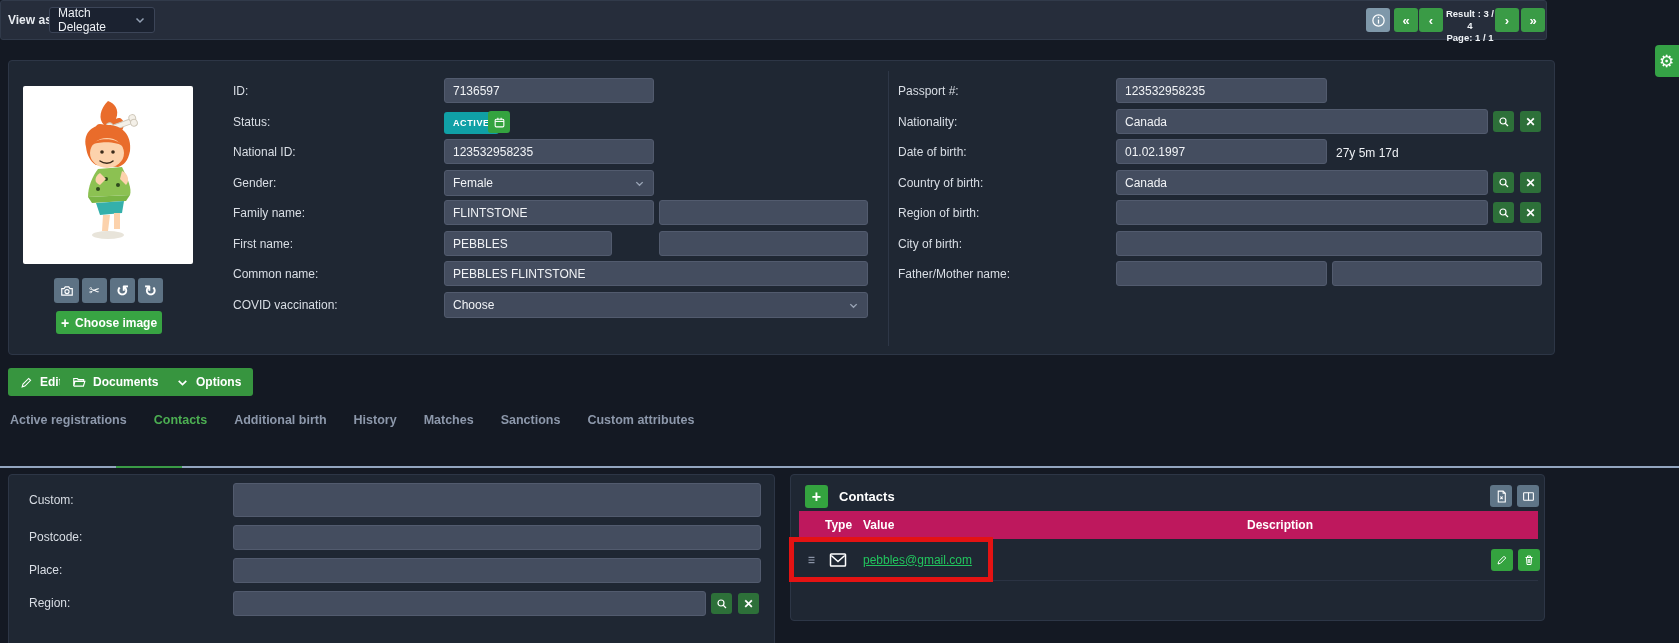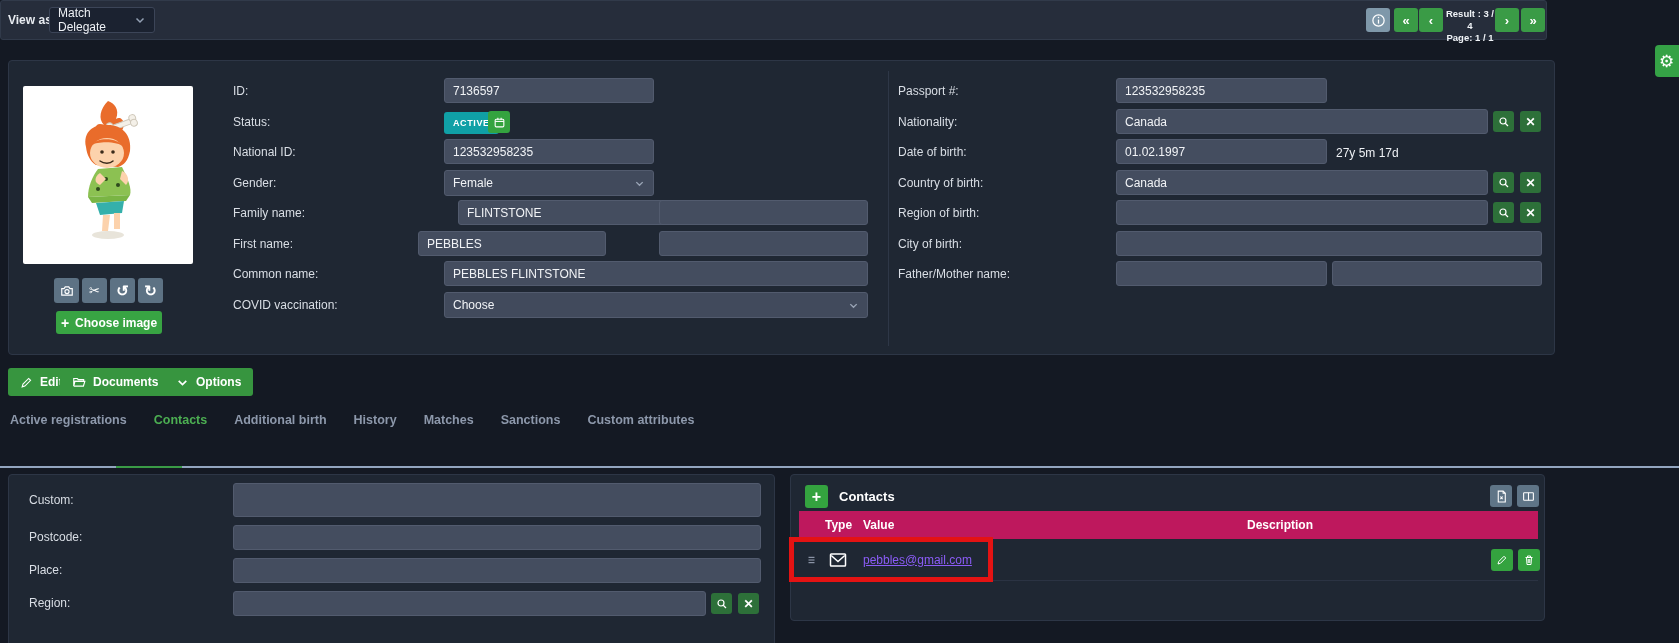--- a/index.html
+++ b/index.html
@@ -64,21 +64,21 @@
   
   #contacts-panel { left:790px; top:474px; width:755px; height:147px; }
   #contacts-add { position:absolute; left:14px; top:10px; width:23px; height:23px; background:#34a33f; border:none; border-radius:3px; color:#fff; font-size:16px; font-weight:bold; display:flex; align-items:center; justify-content:center; cursor:pointer; }
   #contacts-title { position:absolute; left:48px; top:21px; transform:translateY(-50%); font-size:13px; font-weight:bold; color:#fff; }
   .graybtn { position:absolute; top:10px; width:22px; height:22px; background:#5f7587; border:none; border-radius:3px; color:#fff; display:flex; align-items:center; justify-content:center; cursor:pointer; }
   #contacts-thead { position:absolute; left:8px; top:36px; width:739px; height:28px; background:#be185d; }
   .th { position:absolute; top:50%; transform:translateY(-50%); font-weight:bold; color:#fff; font-size:12px; }
   #contact-row { position:absolute; left:8px; top:64px; width:739px; height:42px; border-bottom:1px solid #2b3343; }
   #drag-handle { position:absolute; left:8px; top:50%; transform:translateY(-50%); color:#8a93a5; cursor:grab; display:flex; }
   #row-email-icon { position:absolute; left:30px; top:50%; transform:translateY(-50%); color:#fff; display:flex; }
-  #row-email-link { position:absolute; left:64px; top:50%; transform:translateY(-50%); color:#8b5cf6; text-decoration:underline; font-size:12px; }
+  #row-email-link { position:absolute; left:64px; top:50%; transform:translateY(-50%); color:#22c55e; text-decoration:underline; font-size:12px; }
   .rowbtn { position:absolute; top:10px; width:22px; height:22px; background:#34a33f; border:none; border-radius:3px; color:#fff; display:flex; align-items:center; justify-content:center; cursor:pointer; }
 
   
   #red-annotation { position:absolute; left:789px; top:537px; width:204px; height:45px; border:5px solid #e41313; pointer-events:none; z-index:50; }
 
   svg { display:block; }
 </style>
 </head>
 <body>
 
@@ -210,25 +210,25 @@
   <div class="selfield" style="left:435px; top:109px; width:210px">
     <span>Female</span>
     <span class="chev">
       <svg width="11" height="11" viewBox="0 0 24 24" fill="none" stroke="currentColor" stroke-width="3">
           <polyline points="5,9 12,16 19,9"></polyline>
         </svg>
     </span>
   </div>
 
   <span class="lbl" style="left:224px; top:152px">Family name:</span>
-  <input class="inp" style="left: 435px; top: 139px; width: 210px; margin-left: 14px;" value="FLINTSTONE">
+  <input class="inp" style="left: 435px; top: 139px; width: 210px;" value="FLINTSTONE">
   <input class="inp" style="left: 650px; top: 139px; width: 209px;" value="">
 
   <span class="lbl" style="left:224px; top:183px">First name:</span>
-  <input class="inp" style="left: 409px; top: 170px; width: 188px;" value="PEBBLES">
+  <input class="inp" style="left: 435px; top: 170px; width: 168px;" value="PEBBLES">
   <input class="inp" style="left: 650px; top: 170px; width: 209px;" value="">
 
   <span class="lbl" style="left:224px; top:213px">Common name:</span>
   <input class="inp" style="left: 435px; top: 200px; width: 424px;" value="PEBBLES FLINTSTONE">
 
   <span class="lbl" style="left:224px; top:244px">COVID vaccination:</span>
   <div class="selfield" style="left:435px; top:231px; width:424px">
     <span>Choose</span>
     <span class="chev">
       <svg width="11" height="11" viewBox="0 0 24 24" fill="none" stroke="currentColor" stroke-width="3">

